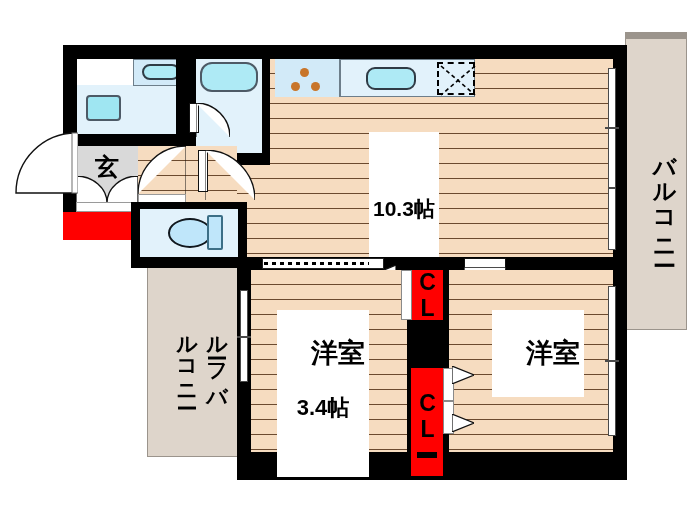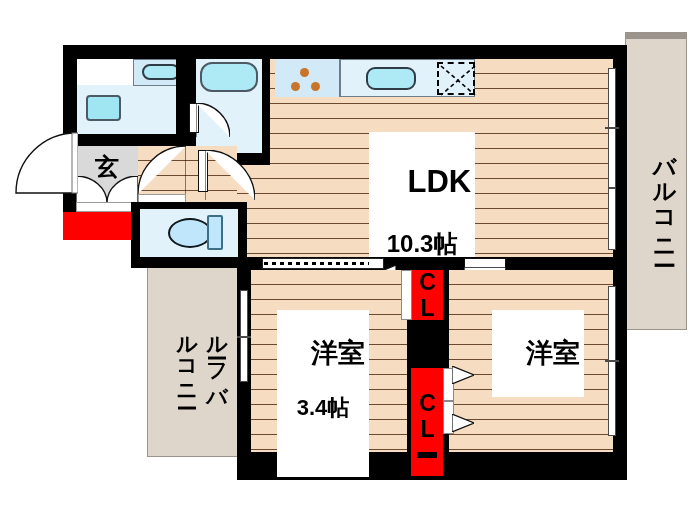--- a/index.html
+++ b/index.html
@@ -38,21 +38,21 @@
     white-space:pre;
   }
   .roomlabel{
     background:#ffffff;
     font-size:27px;
     letter-spacing:0px;
     padding:1px 4px;
   }
   .roomlabel .sz{display:block;font-size:22px;}
   .ldk-label{font-size:31px;}
-  .ldk-label .sz{font-size:24px;}
+  .ldk-label .sz{font-size:21px;}
 
   .vert{
     writing-mode:vertical-rl;
     text-orientation:upright;
     font-size:23px;
     font-weight:bold;
     letter-spacing:2px;
     line-height:1.0;
   }
   .vert-small{font-size:21px;letter-spacing:1px;}
@@ -120,21 +120,20 @@
   <div class="abs ksink" style="left:366px;top:67px;width:50px;height:23px;"></div>
 
   <div class="abs fridge" style="left:437px;top:62px;width:38px;height:33px;">
     <svg class="fridge-x" width="38" height="33" viewBox="0 0 38 33">
       <line x1="2" y1="2" x2="36" y2="31" stroke="#000" stroke-width="1.6" stroke-dasharray="4 3"></line>
       <line x1="36" y1="2" x2="2" y2="31" stroke="#000" stroke-width="1.6" stroke-dasharray="4 3"></line>
     </svg>
   </div>
 
   <div class="abs label roomlabel ldk-label" style="left:369px;top:132px;">
-    <span>LDK</span>
     <span class="sz">10.3帖</span>
   </div>
 
   <div class="abs wet" style="left:77px;top:85px;width:111px;height:50px;"></div>
   <div class="abs sink-basin" style="left:86px;top:95px;width:35px;height:26px;"></div>
 
   <div class="abs wet2" style="left:133px;top:59px;width:55px;height:27px;border:1px solid #6d7e8a;"></div>
   <div class="abs ksink" style="left:142px;top:64px;width:38px;height:16px;"></div>
 
   <div class="abs wall" style="left:188px;top:45px;width:82px;height:120px;"></div>

